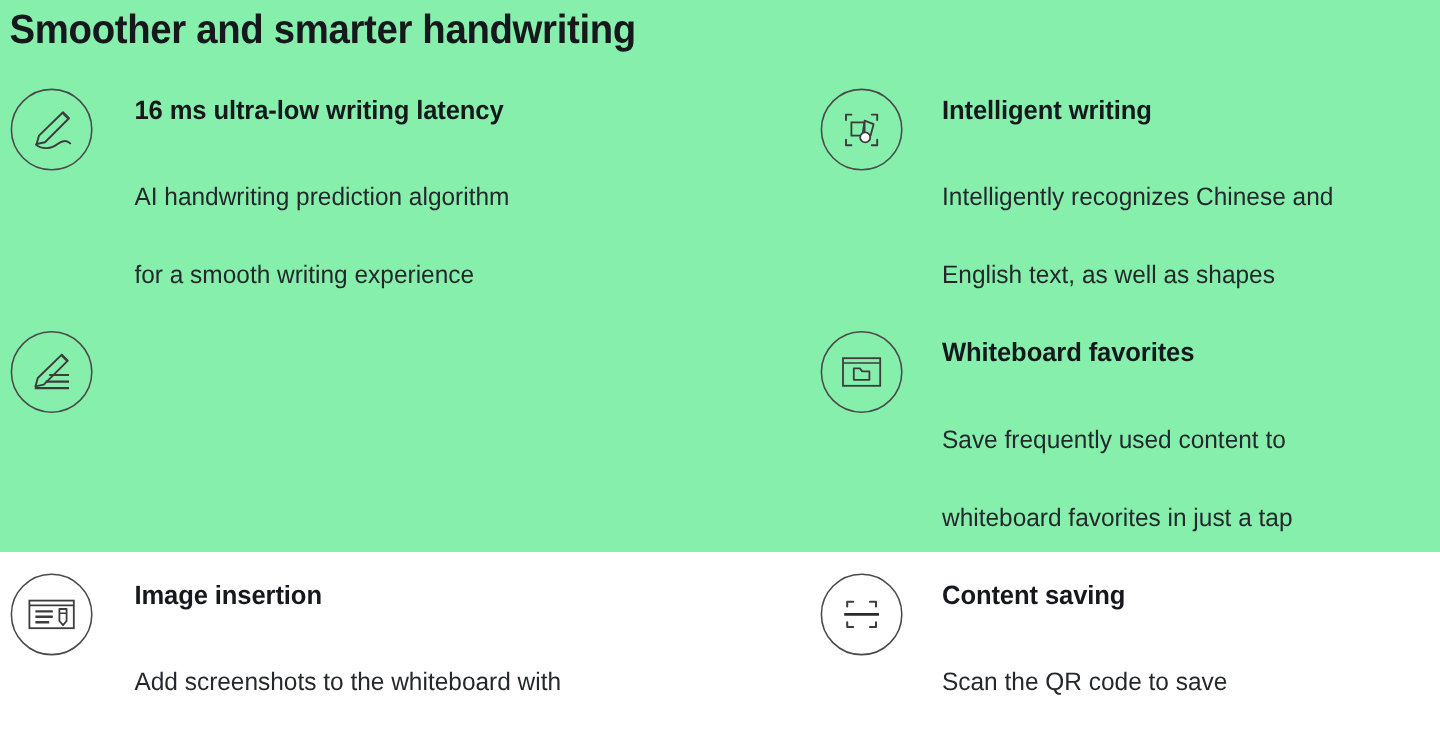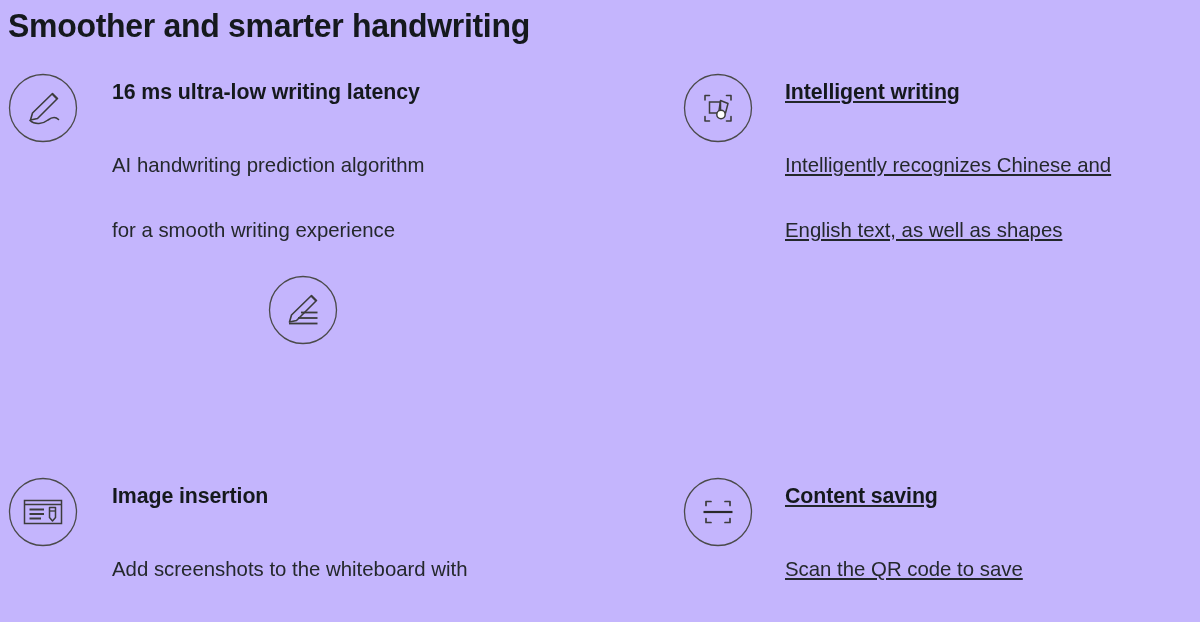--- a/index.html
+++ b/index.html
@@ -11,22 +11,22 @@
     width: 1200px;
     height: 622px;
     font-family: "Liberation Sans", "DejaVu Sans", sans-serif;
     color: #23272b;
     overflow: hidden;
     position: relative;
   }
   .page {
     position: relative;
     width: 1200px;
-    height: 622px;
-    background: #c4b5fd;
+    height: 460px;
+    background: #86efac;
   }
   .page-title {
     position: absolute;
     left: 8px;
     top: 6px;
     font-size: 34px;
     font-weight: bold;
     letter-spacing: -0.3px;
     color: #15191d;
     white-space: nowrap;
@@ -36,28 +36,27 @@
   .grid {
     position: absolute;
     left: 0;
     top: 72px;
     width: 1200px;
   }
   .row {
     display: flex;
     width: 1200px;
     height: 202px;
-    justify-content: center;
   }
   .cell {
     display: flex;
     align-items: flex-start;
   }
   .cell.left  { width: 680px; padding-left: 8px; box-sizing: border-box; }
-  .cell.right { width: 520px; padding-left: 3px; box-sizing: border-box; text-decoration: underline; }
+  .cell.right { width: 520px; padding-left: 3px; box-sizing: border-box; }
 
   .icon-wrap {
     width: 70px;
     height: 70px;
     flex: 0 0 70px;
     margin-top: 1px;
     display: flex;
     align-items: center;
     justify-content: center;
   }
@@ -157,20 +156,37 @@
             <circle cx="35" cy="35" r="33.5" fill="none" stroke="#4a4a4a" stroke-width="1.3"></circle>
             <path d="M43.5 20.5 L48.5 25.5 L28.5 45.5 L21.5 47 L23.5 40 Z" fill="none" stroke="#3c3c3c" stroke-width="1.6" stroke-linejoin="round"></path>
             <path d="M43.0 21.0 L47.9 26.0" fill="none" stroke="#3c3c3c" stroke-width="1.4"></path>
             <path d="M33 37.5 H49.5" fill="none" stroke="#3c3c3c" stroke-width="1.8" stroke-linecap="butt"></path>
             <path d="M30 43 H49.5" fill="none" stroke="#3c3c3c" stroke-width="1.8" stroke-linecap="butt"></path>
             <path d="M21 48.5 H49.5" fill="none" stroke="#3c3c3c" stroke-width="1.8" stroke-linecap="butt"></path>
           </svg>
         </div>
       </div>
 
+      <div class="cell right">
+        <div class="icon-wrap">
+          <svg width="70" height="70" viewBox="0 0 70 70">
+            <circle cx="35" cy="35" r="33.5" fill="none" stroke="#4a4a4a" stroke-width="1.3"></circle>
+            <rect x="19.5" y="23.5" width="31" height="23" fill="none" stroke="#3c3c3c" stroke-width="1.5"></rect>
+            <path d="M19.5 27.5 H50.5" fill="none" stroke="#3c3c3c" stroke-width="1.4"></path>
+            <path d="M28.5 41.5 V32 H33.5 L35.5 34.5 H41.5 V41.5 Z" fill="none" stroke="#3c3c3c" stroke-width="1.5" stroke-linejoin="round"></path>
+          </svg>
+        </div>
+        <div class="texts">
+          <div class="feature-title">Whiteboard favorites</div>
+          <p class="feature-desc">
+            <span>Save frequently used content to</span><br>
+            <span>whiteboard favorites in just a tap</span><sup></sup>
+          </p>
+        </div>
+      </div>
 
     </div>
 
     <div class="row">
 
       <div class="cell left">
         <div class="icon-wrap">
           <svg width="70" height="70" viewBox="0 0 70 70">
             <circle cx="35" cy="35" r="33.5" fill="none" stroke="#4a4a4a" stroke-width="1.3"></circle>
             <rect x="16.5" y="23.5" width="37" height="23" fill="none" stroke="#3c3c3c" stroke-width="1.5"></rect>

